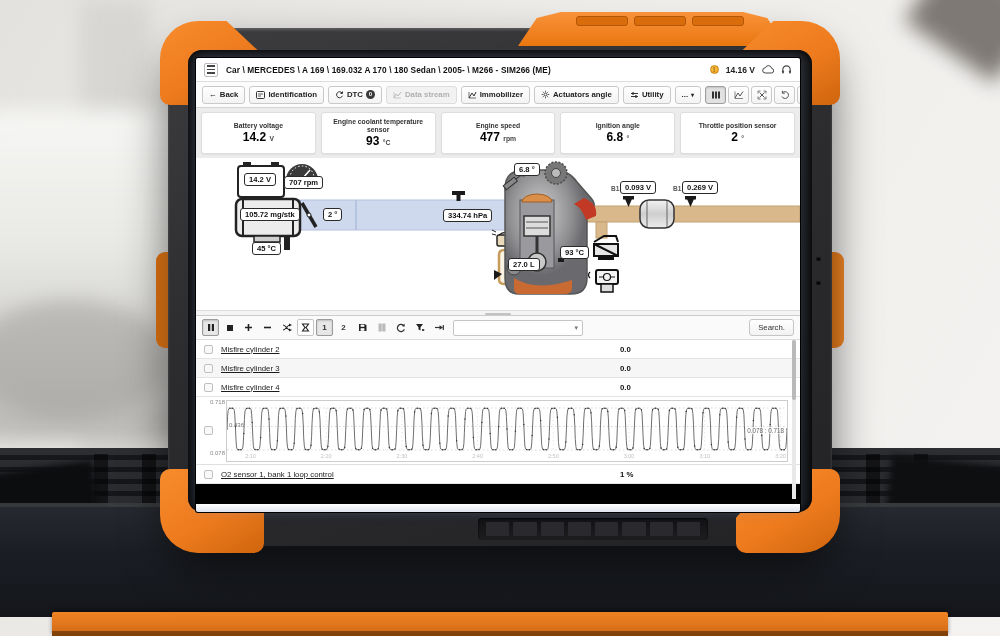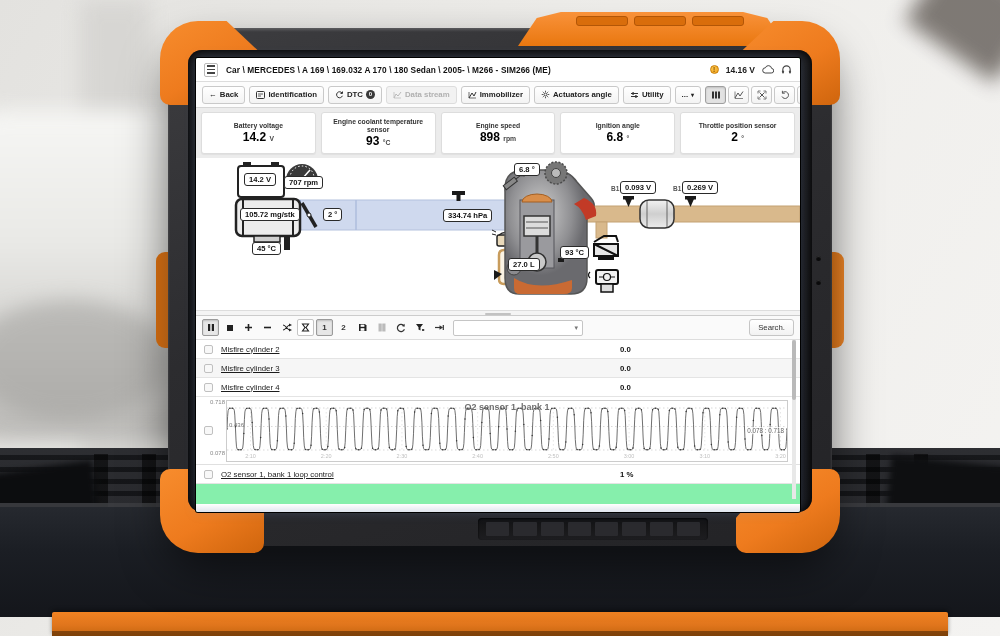--- a/index.html
+++ b/index.html
@@ -58,21 +58,21 @@
   .bezel { position:absolute; left:20px; top:22px; width:624px; height:462px; border-radius:14px;
     background:linear-gradient(180deg,#1e1e20,#151517); box-shadow:inset 0 0 10px #000; }
   .cam-dot { position:absolute; right:11px; width:5px; height:5px; border-radius:50%; background:#0a0a0b;
     box-shadow:inset 0 1px 1px #333; }
   .connector { position:absolute; left:310px; top:490px; width:230px; height:22px; border-radius:4px;
     background:linear-gradient(180deg,#121214,#1d1d20);
     box-shadow:inset 0 1px 2px #000; display:flex; gap:4px; padding:4px 8px; }
   .connector i { flex:1; background:#2a2a2e; border-radius:1px; }
 
   
-  .screen { position:absolute; left:196px; top:58px; width:604px; height:454px; background:#86efac;
+  .screen { position:absolute; left:196px; top:58px; width:604px; height:454px; background:#000000;
     color:#1c1c1c; font-size:8px; border-radius:2px; overflow:hidden;
     box-shadow:0 0 0 1px #000, 0 0 12px rgba(120,160,220,.25); }
 
   
   .hdr { position:absolute; left:0; top:0; width:100%; height:24px; background:#fff; border-bottom:1px solid #dcdcdc;
     display:flex; align-items:center; padding:0 8px; }
   .burger { width:14px; height:14px; border:1px solid #bbb; border-radius:2px; display:flex; flex-direction:column;
     justify-content:center; gap:2px; padding:0 2px; margin-right:8px; }
   .burger i { height:1.4px; background:#444; }
   .crumb { font-weight:bold; font-size:8.3px; color:#111; letter-spacing:.1px; }
@@ -320,21 +320,21 @@
     <div class="card">
       <div class="card-title">Battery voltage</div>
       <div class="card-val"><span>14.2</span> <span class="unit">V</span></div>
     </div>
     <div class="card">
       <div class="card-title">Engine coolant temperature sensor</div>
       <div class="card-val"><span>93</span> <span class="unit">°C</span></div>
     </div>
     <div class="card">
       <div class="card-title">Engine speed</div>
-      <div class="card-val"><span>898</span> <span class="unit">rpm</span></div>
+      <div class="card-val"><span>477</span> <span class="unit">rpm</span></div>
     </div>
     <div class="card">
       <div class="card-title">Ignition angle</div>
       <div class="card-val"><span>6.8</span> <span class="unit">°</span></div>
     </div>
     <div class="card">
       <div class="card-title">Throttle position sensor</div>
       <div class="card-val"><span>2</span> <span class="unit">°</span></div>
     </div>
   </div>
@@ -570,21 +570,20 @@
       <div class="rlabel">Misfire cylinder 4</div>
       <div class="rvalue">0.0</div>
     </div>
 
     <div class="chart-row">
       <div class="cbx"></div>
       <div class="chart-box">
         <div class="ytick yt-top">0.718</div>
         <div class="ytick yt-mid">0.436</div>
         <div class="ytick yt-bot">0.078</div>
-        <div class="chart-title">O2 sensor 1, bank 1</div>
         <div class="chart-range">0.078 : 0.718</div>
         <svg id="wave-svg" width="560" height="60" viewBox="0 0 560 60" style="position:absolute;left:0;top:0">
             <line x1="23.520000000000003" y1="7" x2="23.520000000000003" y2="49" stroke="#ddd" stroke-width="0.7" stroke-dasharray="1.5,2.5"></line>
             <text x="23.520000000000003" y="57" font-size="5.5" fill="#c0c0c0" text-anchor="middle" font-family="Liberation Sans, sans-serif">2:10</text>
             <line x1="99.232" y1="7" x2="99.232" y2="49" stroke="#ddd" stroke-width="0.7" stroke-dasharray="1.5,2.5"></line>
             <text x="99.232" y="57" font-size="5.5" fill="#c0c0c0" text-anchor="middle" font-family="Liberation Sans, sans-serif">2:20</text>
             <line x1="174.944" y1="7" x2="174.944" y2="49" stroke="#ddd" stroke-width="0.7" stroke-dasharray="1.5,2.5"></line>
             <text x="174.944" y="57" font-size="5.5" fill="#c0c0c0" text-anchor="middle" font-family="Liberation Sans, sans-serif">2:30</text>
             <line x1="250.65599999999998" y1="7" x2="250.65599999999998" y2="49" stroke="#ddd" stroke-width="0.7" stroke-dasharray="1.5,2.5"></line>
             <text x="250.65599999999998" y="57" font-size="5.5" fill="#c0c0c0" text-anchor="middle" font-family="Liberation Sans, sans-serif">2:40</text>

